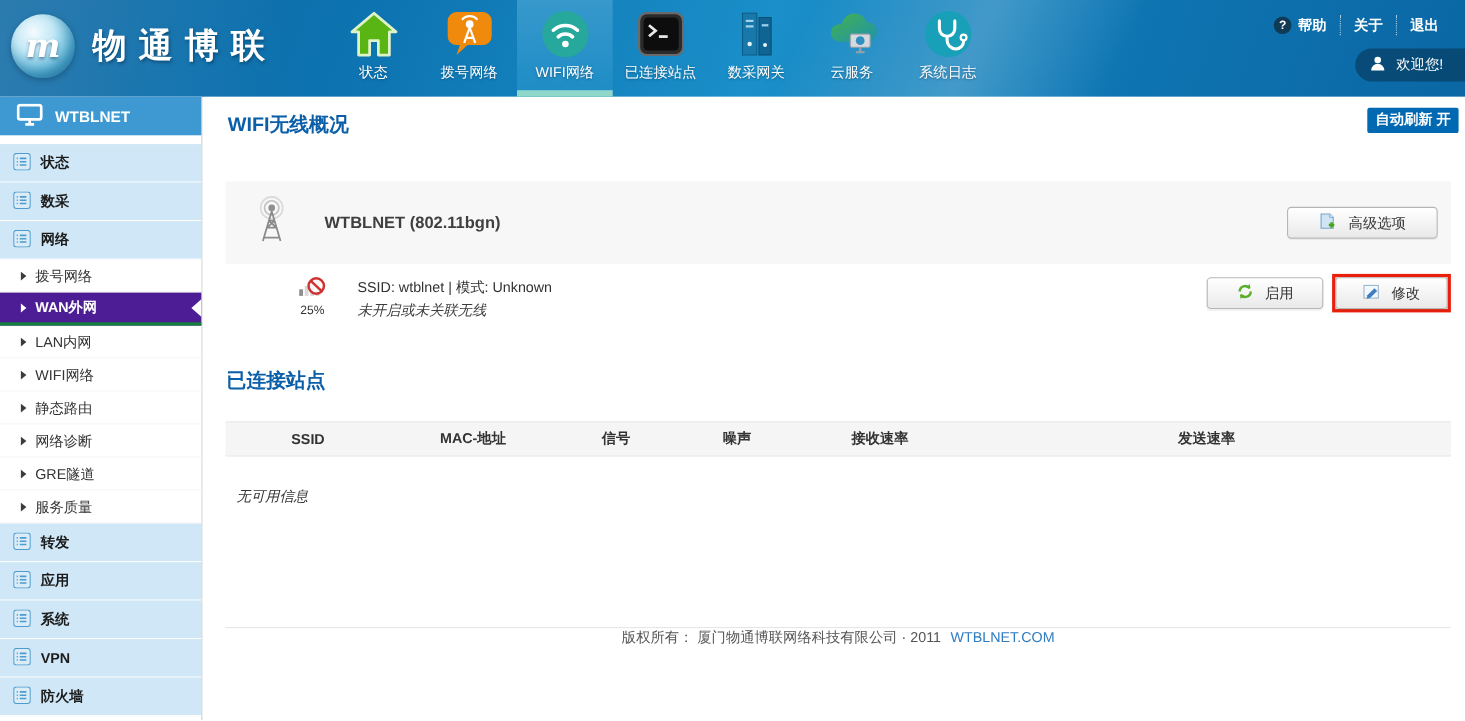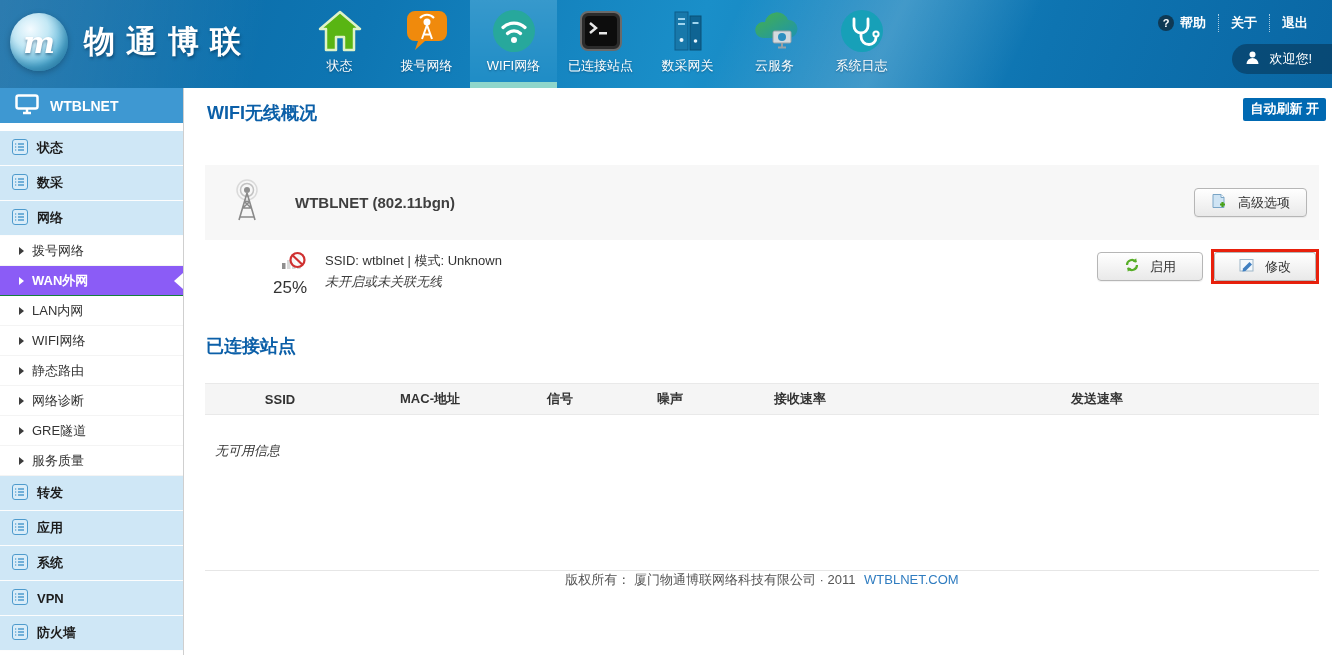--- a/index.html
+++ b/index.html
@@ -43,42 +43,42 @@
              border-right:1px solid #cfcfcf; }
   .sb-header { height:35px; background:#3e98d2; color:#fff; font-weight:bold; font-size:14px;
              display:flex; align-items:center; gap:11px; padding-left:15px; margin-bottom:8px; }
   .sb-item { display:flex; align-items:center; font-size:13px; color:#1c1c1c; cursor:pointer; }
   .sb-item.section { height:35px; background:#cfe7f6; font-weight:bold; border-bottom:1px solid #fdfdfd;
              padding-left:12px; gap:9px; }
   .sb-item.sub { height:30px; background:#fff; padding-left:19px; gap:8px; color:#333;
              border-bottom:1px solid #f4f4f4; }
   .tri { width:0; height:0; border-left:5px solid #3c3c3c; border-top:4px solid transparent;
              border-bottom:4px solid transparent; }
-  .sb-item.selected { background:#8b5cf6; color:#fff; font-weight:bold; position:relative; border-bottom:1px solid #15803d; }
+  .sb-item.selected { background:#4c1d95; color:#fff; font-weight:bold; position:relative; border-bottom:3px solid #15803d; }
   .sb-item.selected .tri { border-left-color:#fff; }
   .sb-item.selected::after { content:""; position:absolute; right:0; top:50%; transform:translateY(-50%);
              width:0; height:0; border-top:8px solid transparent; border-bottom:8px solid transparent;
              border-right:9px solid #fff; }
 
   
   .main { position:absolute; left:185px; top:88px; width:1147px; height:567px; background:#fff; }
   .page-title { position:absolute; left:22px; top:13px; font-size:18px; font-weight:bold; color:#0b5fa8; }
   .auto-refresh { position:absolute; right:6px; top:10px; background:#0069b2; color:#fff; font-size:13px;
              font-weight:bold; padding:2px 7px 3px; border-radius:2px; cursor:pointer; }
   .wifi-panel { position:absolute; left:20px; right:13px; top:77px; height:75px; background:#f7f7f7;
              display:flex; align-items:center; }
   .antenna-wrap { margin-left:24px; }
   .panel-title { margin-left:30px; font-size:15px; font-weight:bold; color:#3f3f3f; }
   .btn { display:inline-flex; align-items:center; justify-content:center; gap:10px;
              background:linear-gradient(180deg,#ffffff,#e9e9e9); border:1px solid #b6b6b6; border-radius:4px;
-             height:29px; padding:0 16px; font-size:13px; color:#333; cursor:pointer;
+             height:29px; padding:0 28px; font-size:13px; color:#333; cursor:pointer;
              box-shadow:0 1px 1px rgba(0,0,0,.06); }
   .advanced-btn { margin-left:auto; margin-right:12px; }
   .radio-row { position:absolute; left:20px; right:13px; top:160px; display:flex; align-items:flex-start; }
-  .signal-block { margin-left:56px; width:46px; text-align:right; font-size:17px; color:#333; }
+  .signal-block { margin-left:56px; width:46px; text-align:center; font-size:11px; color:#333; }
   .signal-block .pct { margin-top:1px; }
   .radio-text { margin-left:18px; font-size:13px; color:#333; line-height:1.6; padding-top:3px; }
   .radio-text .b { font-weight:normal; }
   .status-line { font-style:italic; color:#3d3d3d; }
   .radio-buttons { margin-left:auto; display:flex; align-items:center; margin-top:1px; }
   .enable-btn { padding:0 26px; }
   .red-box { border:3px solid #e8200c; margin-left:8px; }
   .modify-btn { padding:0 24px; border-radius:3px; }
   .stations-title { position:absolute; left:21px; top:246px; font-size:18px; font-weight:bold; color:#0b5fa8; }
   .table-header { position:absolute; left:20px; right:13px; top:295px; height:32px; background:#f5f5f5;

